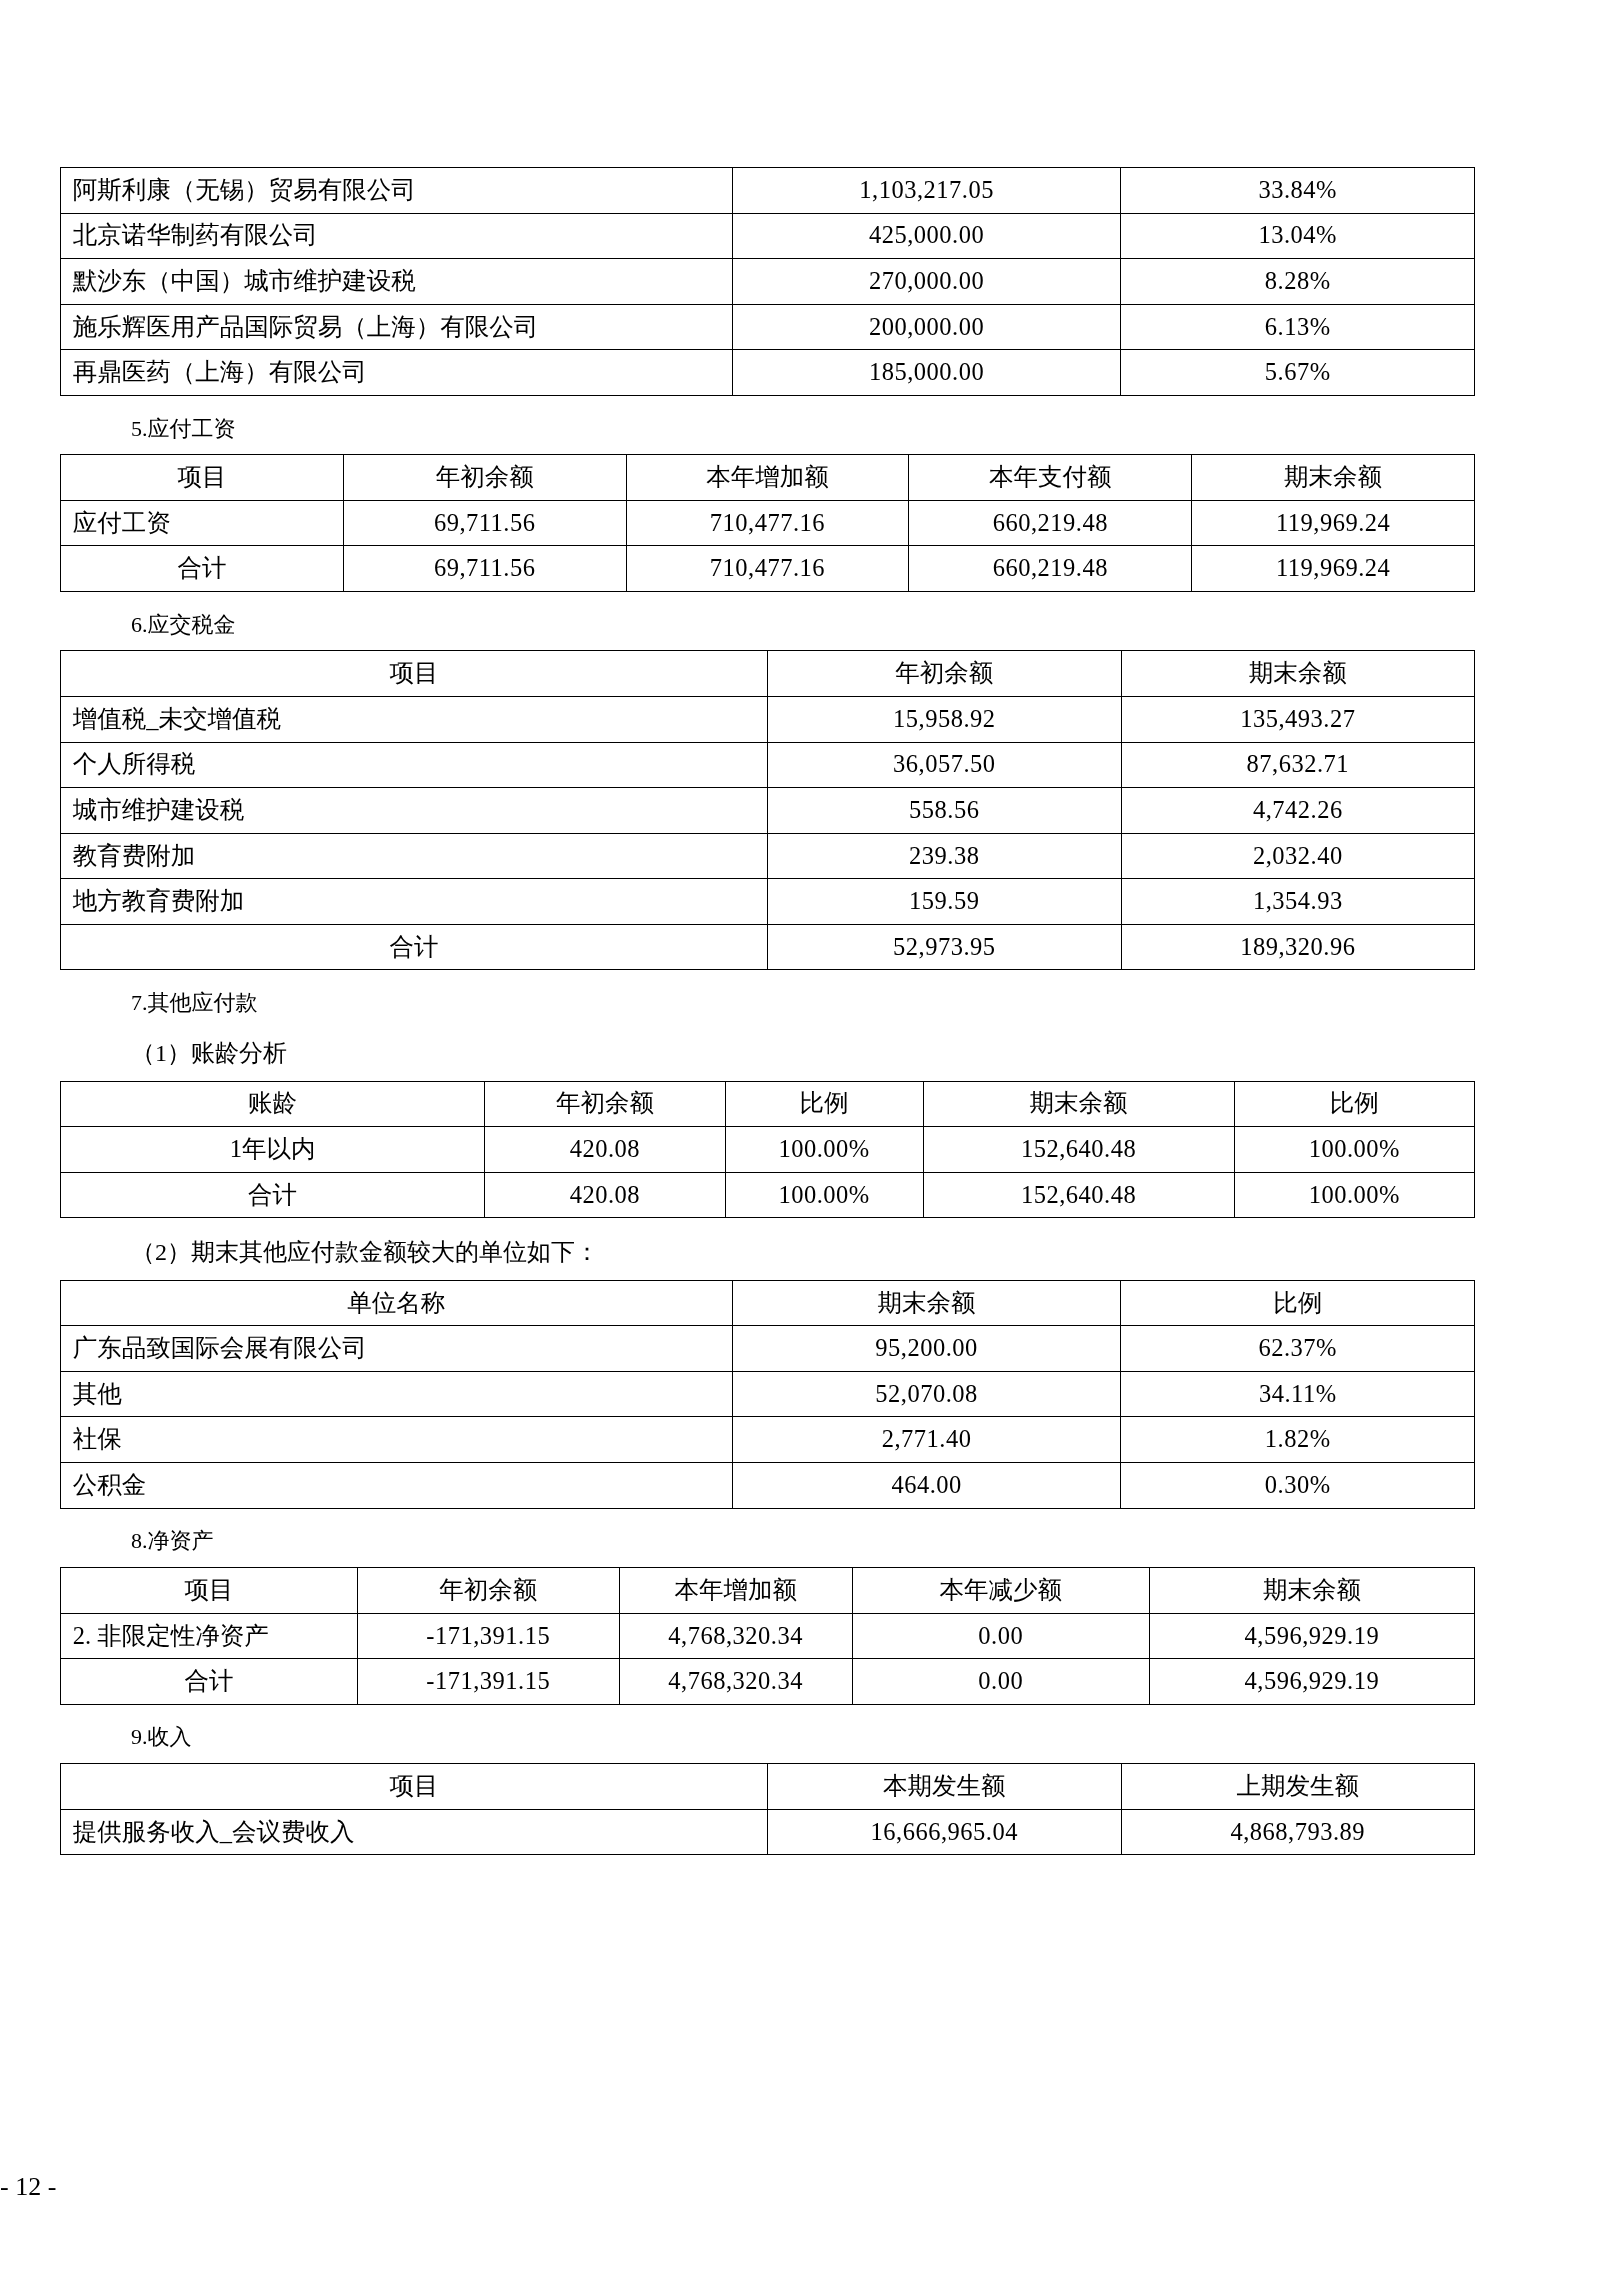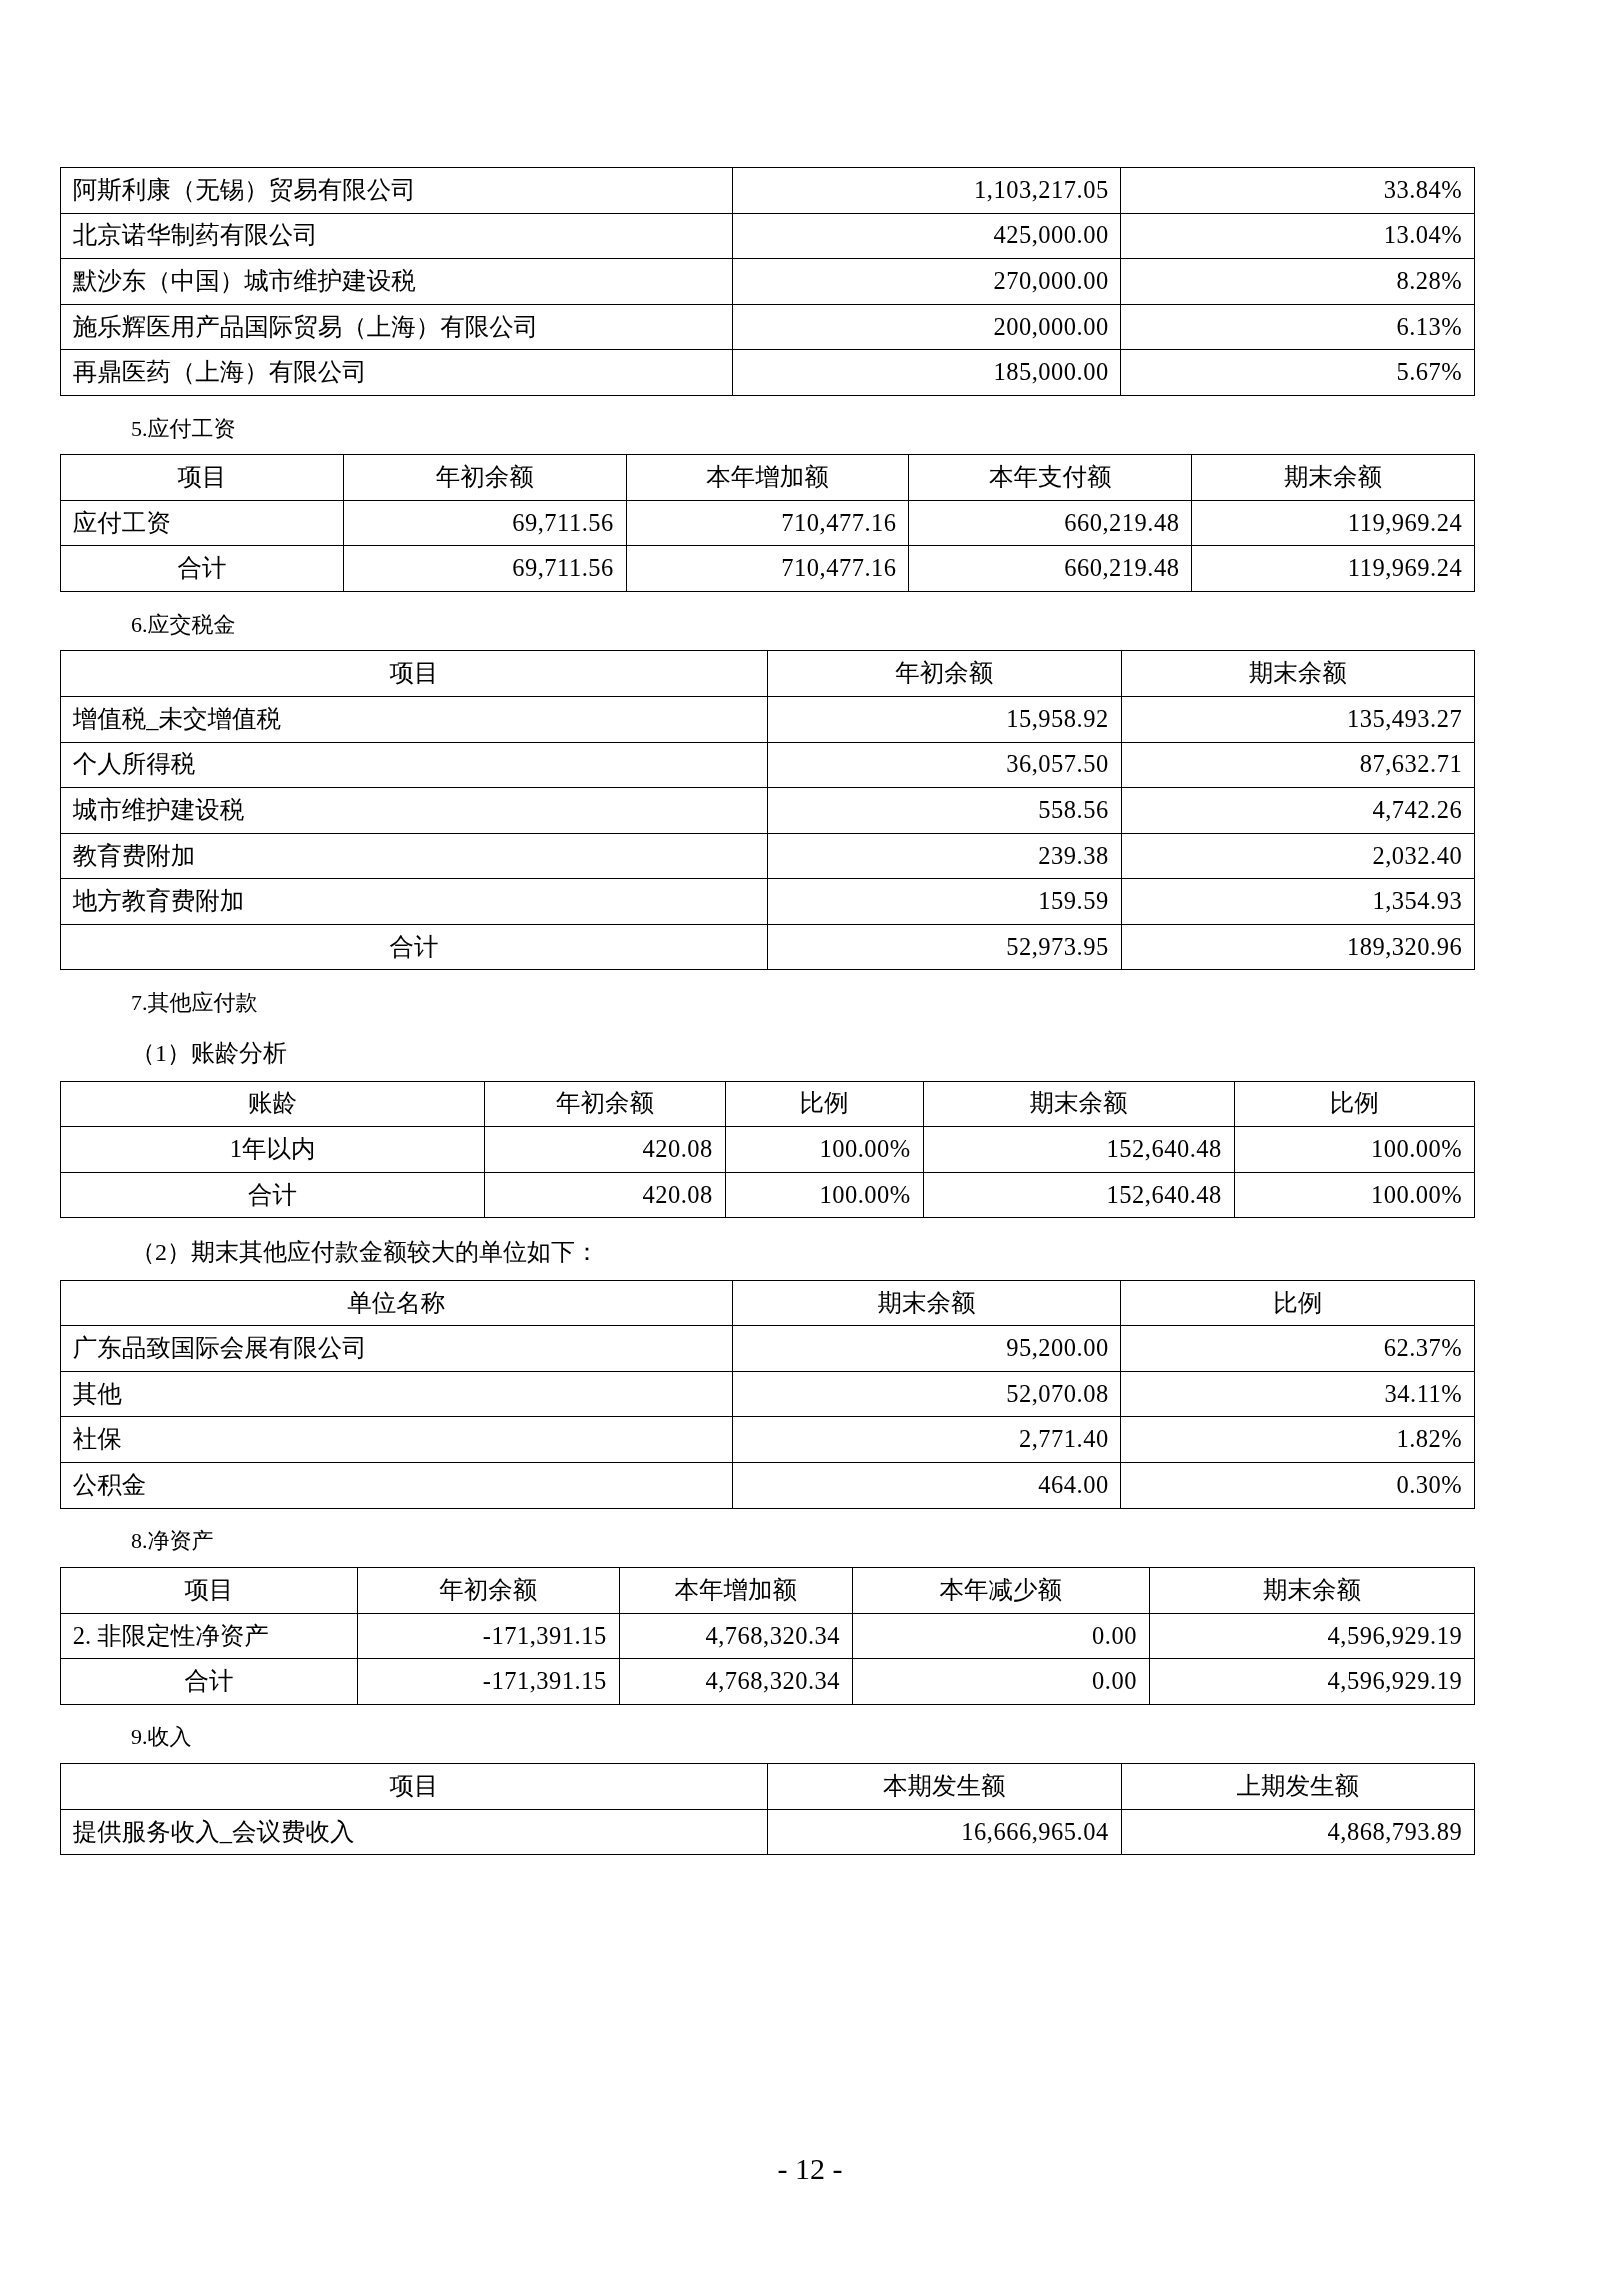--- a/index.html
+++ b/index.html
@@ -29,46 +29,45 @@
   table td, table th {
     border: 1.5px solid #000;
     font-size: 24.5px;
     line-height: 1.42;
     padding: 4.9px 11.8px;
     font-weight: normal;
     vertical-align: middle;
     font-family: "Liberation Serif", "DejaVu Serif", serif;
   }
   .num {
-    text-align: right;
+    text-align: center;
     font-family: "Liberation Serif", "DejaVu Serif", serif;
     letter-spacing: 0.5px;
   }
   .ctr { text-align: center; }
   .lft { text-align: left; }
   .hdr { text-align: center; }
   .section-title {
     font-size: 22px;
     margin: 15.7px 0 9.8px 71px;
     line-height: 1.5;
     font-family: Liberation Serif, serif;
   }
   .sub-title {
     font-size: 24px;
     margin: 15.7px 0 9.8px 71px;
     line-height: 1.5;
   }
   .tbl-wrap { margin-bottom: 0px; }
   .footer {
     position: absolute;
-    bottom: 106px;
+    bottom: 90px;
     left: 0;
     width: 100%;
-    text-align: center;
-    font-size: 30px;
+    font-size: 26px;
   }
   .wrapcell {
     word-break: break-all;
   }
 </style>
 </head>
 <body>
 
 <div class="page">
 

